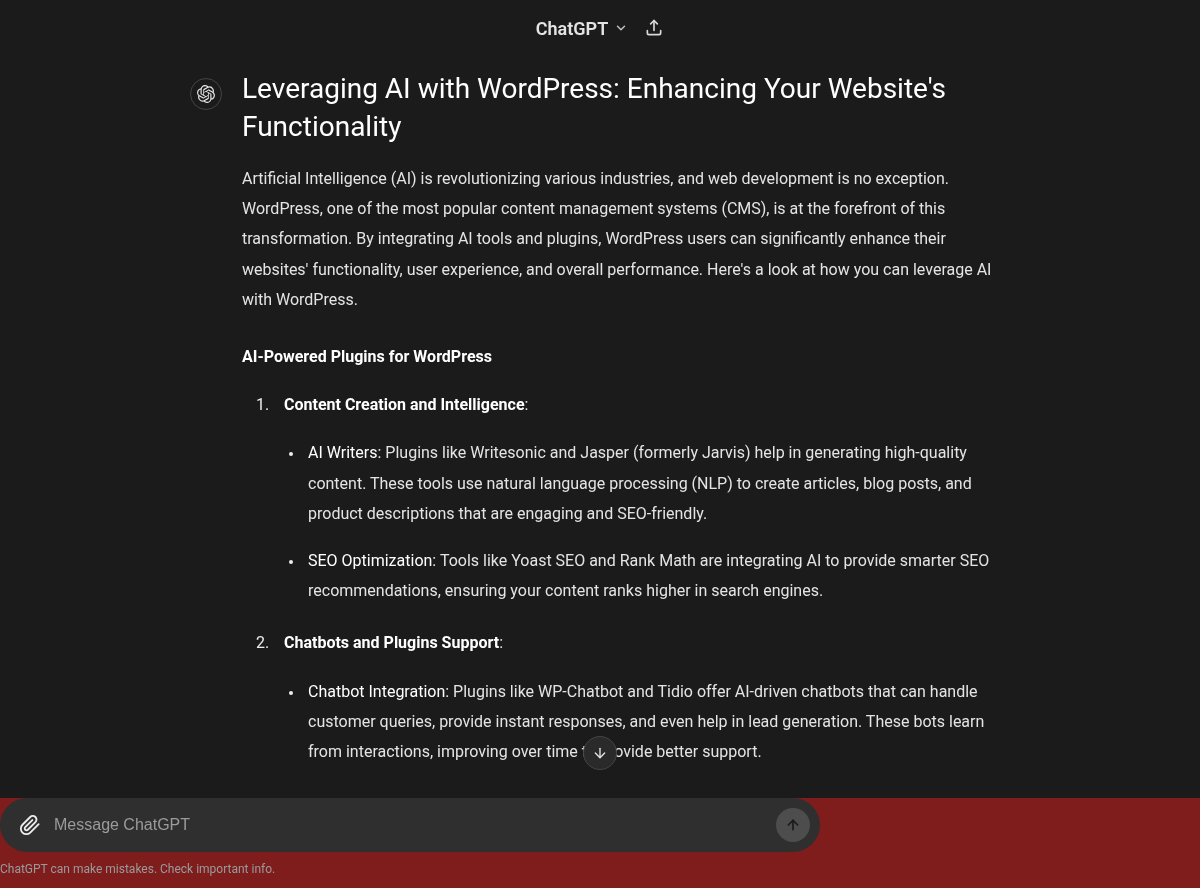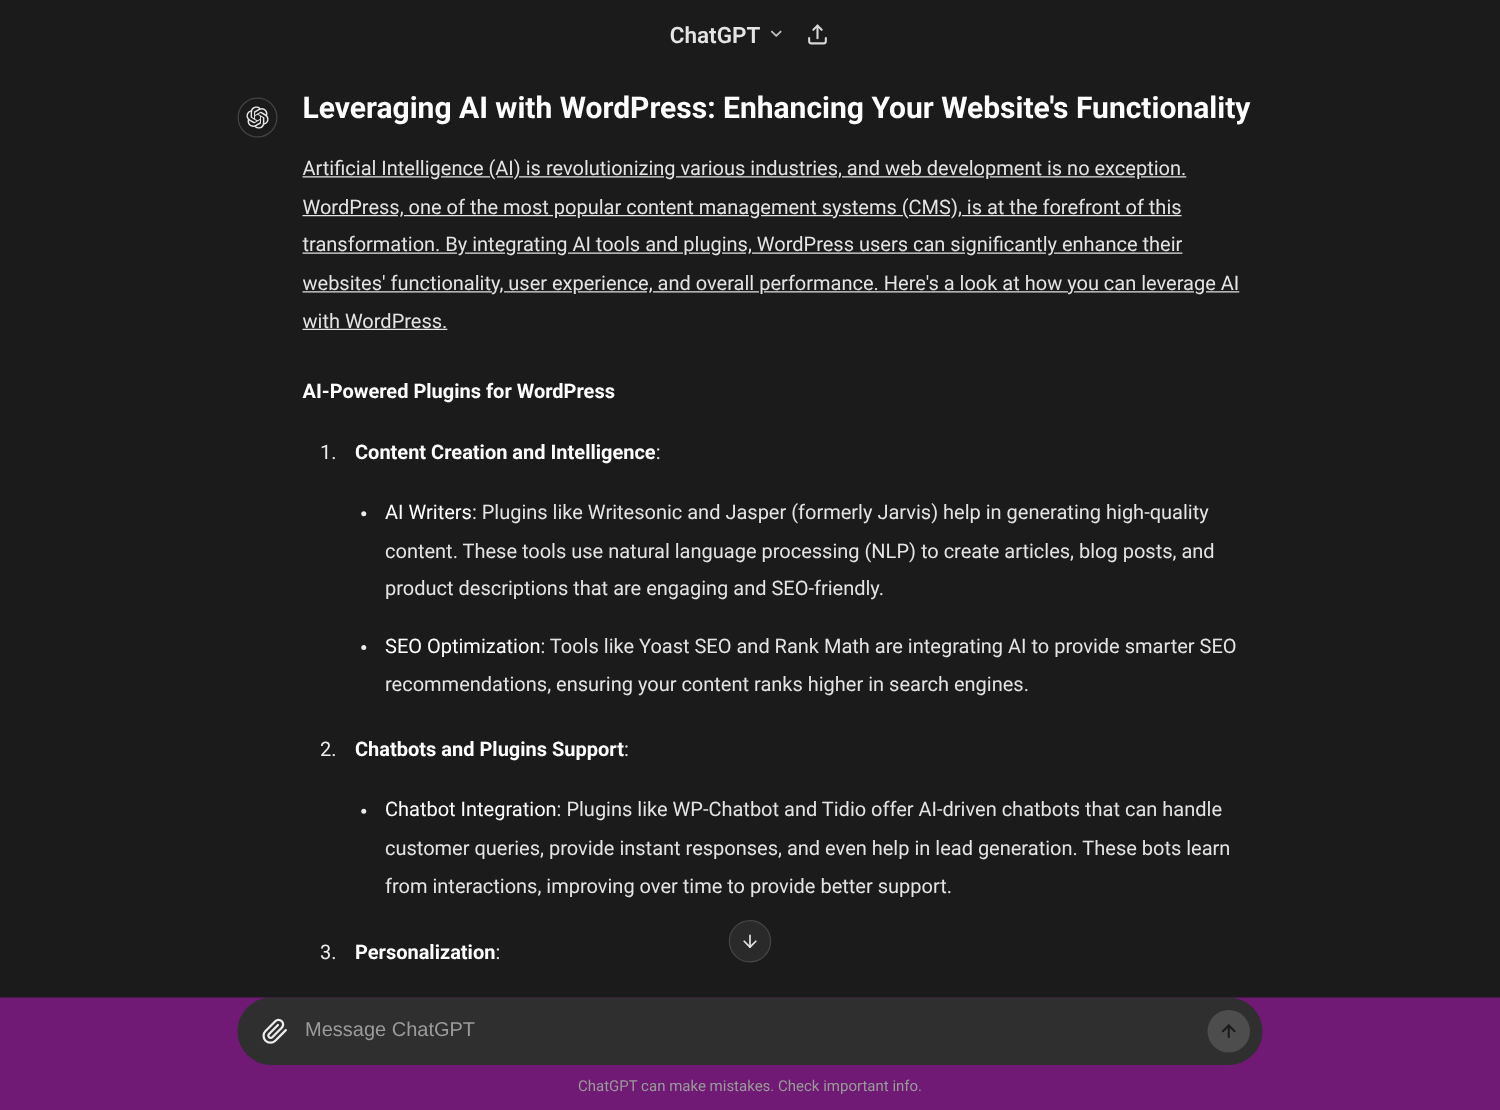--- a/index.html
+++ b/index.html
@@ -69,27 +69,27 @@
     margin-top: 8px;
   }
   .avatar svg { width: 18px; height: 18px; fill: #e6e6e6; }
   .message {
     flex: 1;
     color: #e4e4e4;
     font-size: 16px;
     line-height: 1.9;
   }
   .message h1 {
-    font-size: 24px;
-    font-weight: 700;
+    font-size: 28px;
+    font-weight: 400;
     color: #ffffff;
     margin-bottom: 18px;
     line-height: 1.35;
   }
-  .message p.intro { margin-bottom: 26px; text-decoration: underline; }
+  .message p.intro { margin-bottom: 26px; }
   .message h2 {
     font-size: 16px;
     font-weight: 700;
     color: #ffffff;
     margin-bottom: 18px;
   }
   ol.main-list {
     list-style: none;
     padding-left: 14px;
   }
@@ -126,23 +126,23 @@
   }
   .scroll-down svg { width: 16px; height: 16px; stroke: #e6e6e6; }
 
   
   .composer-wrap {
     position: absolute;
     left: 0; right: 0;
     bottom: 0;
     display: flex;
     flex-direction: column;
-    align-items: center;
+    align-items: flex-start;
     padding-bottom: 12px;
-    background: #701a75;
+    background: #7f1d1d;
   }
   .composer {
     width: 820px;
     height: 54px;
     background: #2f2f2f;
     border-radius: 28px;
     display: flex;
     align-items: center;
     padding: 0 10px 0 16px;
     gap: 10px;

